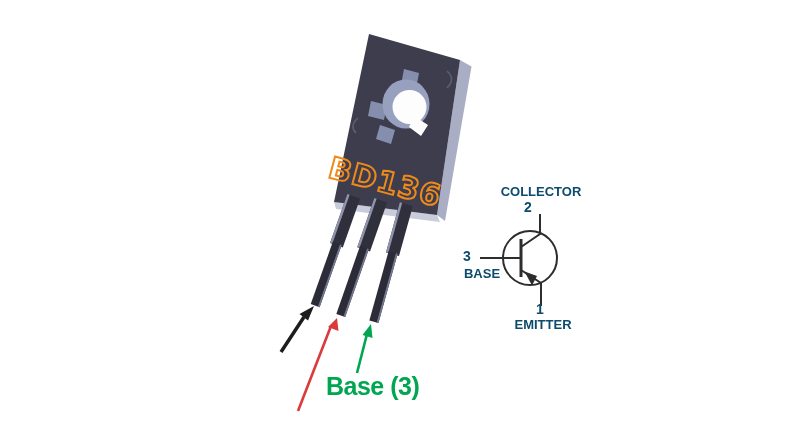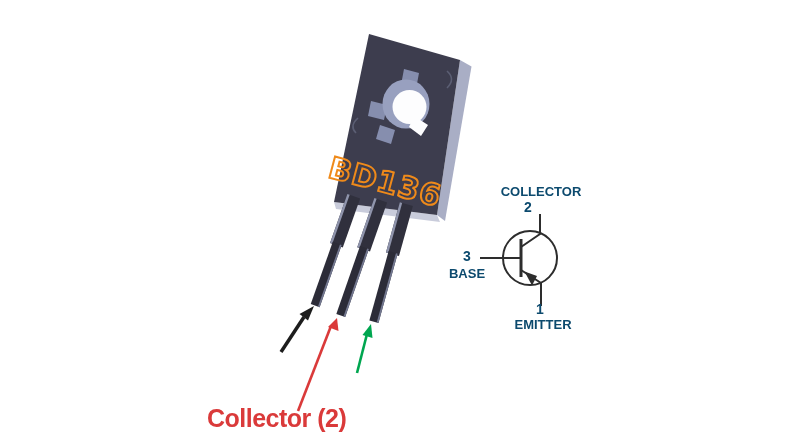--- a/index.html
+++ b/index.html
@@ -21,21 +21,21 @@
     letter-spacing:1px;color:transparent;-webkit-text-stroke:2px #ef8a1a;
     transform:rotate(15deg);transform-origin:left top;white-space:nowrap;
   }
   .sym-text{
     position:absolute;font-weight:bold;color:#0c4a6e;font-size:13px;
     text-align:center;line-height:1;white-space:nowrap;
   }
   .sym-collector-name{left:491px;top:185px;width:100px;}
   .sym-collector-pin{left:513px;top:200px;width:30px;font-size:14px;}
   .sym-base-pin{left:452px;top:249px;width:30px;font-size:14px;}
-  .sym-base-name{left:437px;top:267px;width:60px;}
+  .sym-base-name{left:452px;top:267px;width:60px;}
   .sym-emitter-pin{left:525px;top:302px;width:30px;font-size:14px;}
   .sym-emitter-name{left:503px;top:318px;width:80px;}
 </style>
 </head>
 <body>
 
 <div id="stage">
 
   <svg id="scene-svg" width="792" height="436" viewBox="0 0 792 436">
 
@@ -105,21 +105,21 @@
       <line x1="521" y1="239" x2="521" y2="277" stroke-width="3"></line>
       <line x1="480" y1="258" x2="520" y2="258" stroke-width="2"></line>
       <polyline points="540,214 540,234 521,247" stroke-width="2"></polyline>
       <polyline points="521,270 541,283 541,306" stroke-width="2"></polyline>
       <polygon points="524.5,271.5 537,276 532,285.5" fill="#2d2d2d" stroke="none"></polygon>
     </g>
   </svg>
 
   <div class="marking">BD136</div>
 
-  <div class="pin-label collector">Collector (2)</div>
+  <div class="pin-label base">Base (3)</div>
 
   <div class="sym-text sym-collector-name">COLLECTOR</div>
   <div class="sym-text sym-collector-pin">2</div>
   <div class="sym-text sym-base-pin">3</div>
   <div class="sym-text sym-base-name">BASE</div>
   <div class="sym-text sym-emitter-pin">1</div>
   <div class="sym-text sym-emitter-name">EMITTER</div>
 
 </div>
 

